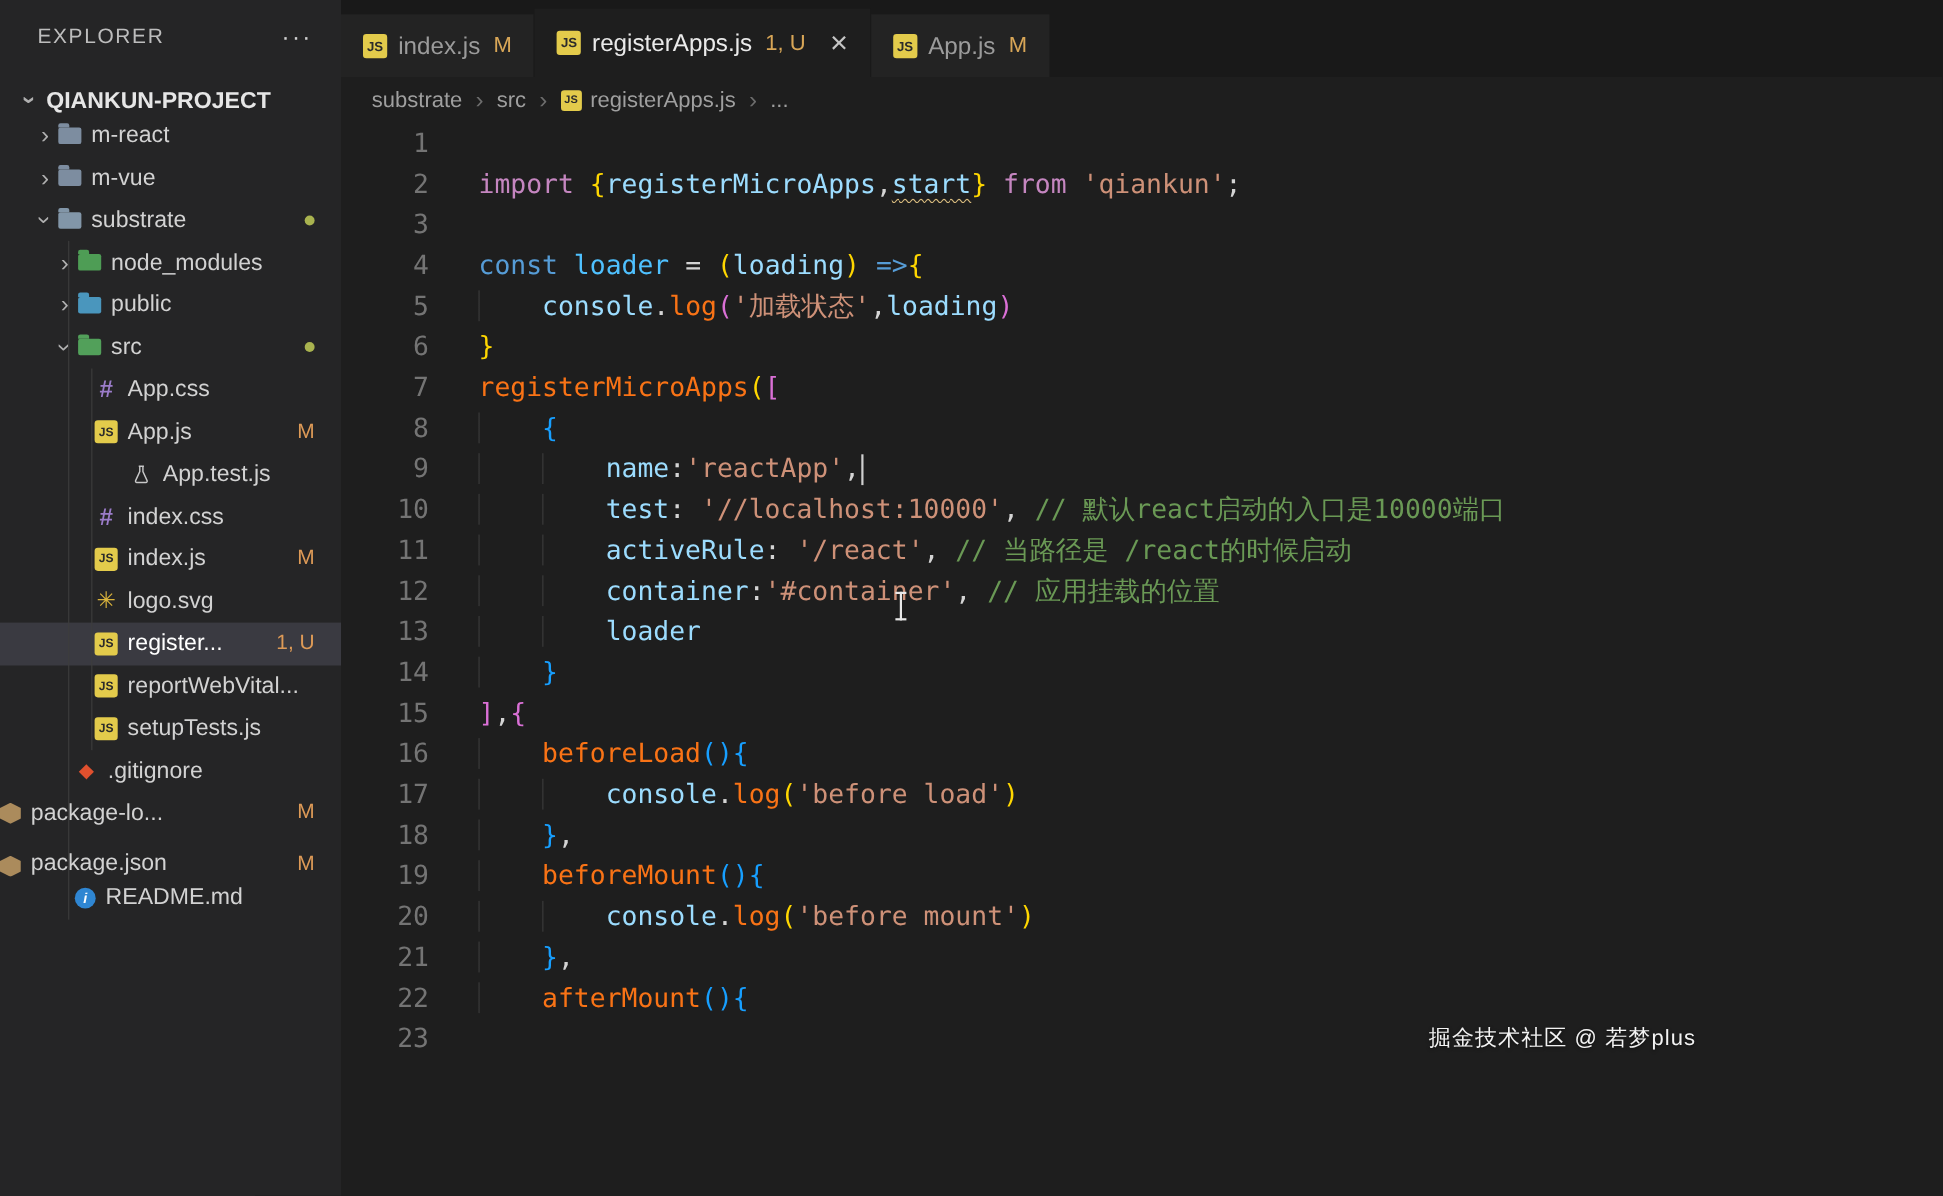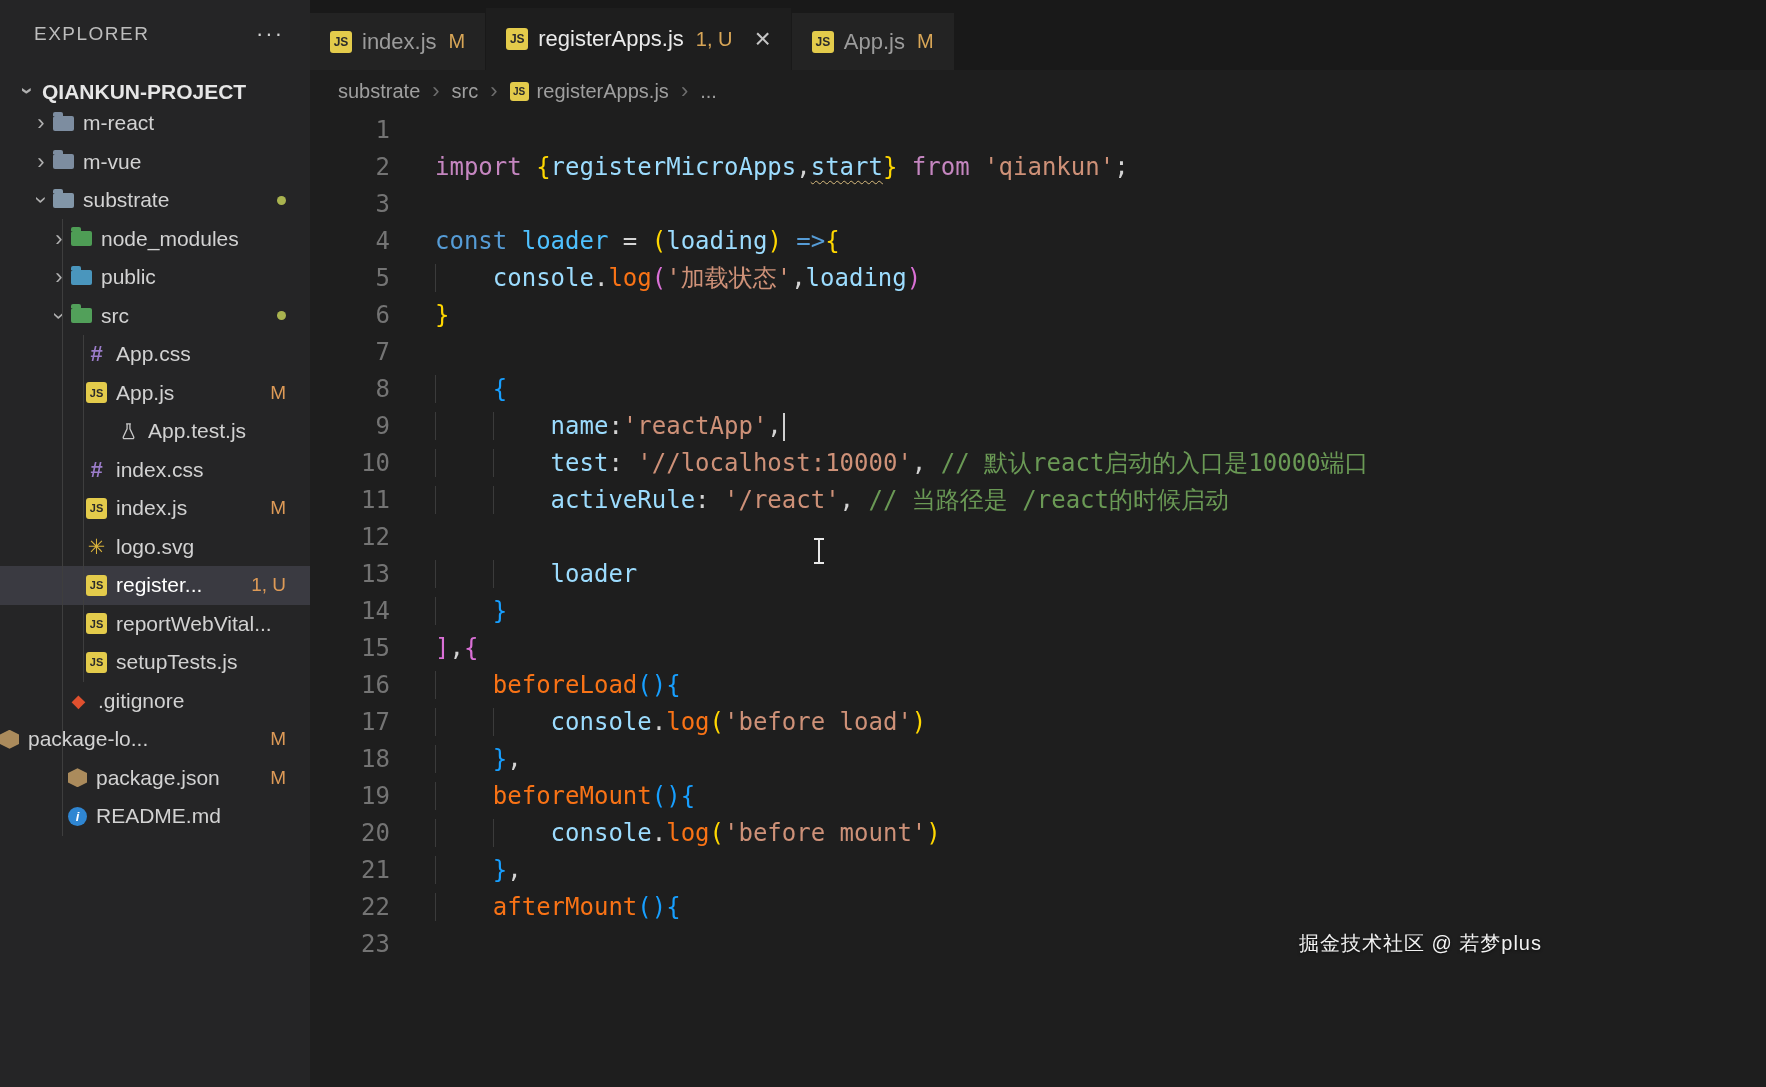--- a/index.html
+++ b/index.html
@@ -177,21 +177,21 @@
           <span class="tree-label">.gitignore</span>
           <span class="row-right"></span>
         </div>
         <div class="tree-row" style="">
           <span class="icon icon-npm"></span>
           <span class="tree-label">package-lo...</span>
           <span class="row-right">
             <span class="badge">M</span>
           </span>
         </div>
-        <div class="tree-row" style="padding-left: 68px;">
+        <div class="tree-row" style=" align-items: flex-end;">
           <span class="icon icon-npm"></span>
           <span class="tree-label">package.json</span>
           <span class="row-right">
             <span class="badge">M</span>
           </span>
         </div>
         <div class="tree-row" style="padding-left: 68px;">
           <span class="icon icon-info">i</span>
           <span class="tree-label">README.md</span>
           <span class="row-right"></span>
@@ -238,26 +238,26 @@
           <span>...</span>
         </span>
       </div>
     <div class="editor" id="editor">
         <div class="code-line"><span class="ln">1</span><span class="code"></span></div>
         <div class="code-line"><span class="ln">2</span><span class="code"><span class="kw1">import</span><span class="pun"> </span><span class="b1">{</span><span class="vr">registerMicroApps</span><span class="pun">,</span><span class="vr warn">start</span><span class="b1">}</span><span class="pun"> </span><span class="kw1">from</span><span class="pun"> </span><span class="str">'qiankun'</span><span class="pun">;</span></span></div>
         <div class="code-line"><span class="ln">3</span><span class="code"></span></div>
         <div class="code-line"><span class="ln">4</span><span class="code"><span class="kw2">const</span><span class="pun"> </span><span class="decl">loader</span><span class="pun"> = </span><span class="b1">(</span><span class="vr">loading</span><span class="b1">)</span><span class="pun"> </span><span class="kw2">=&gt;</span><span class="b1">{</span></span></div>
         <div class="code-line"><span class="ln">5</span><span class="code"><span class="ind">    </span><span class="vr">console</span><span class="pun">.</span><span class="fn">log</span><span class="b2">(</span><span class="str">'加载状态'</span><span class="pun">,</span><span class="vr">loading</span><span class="b2">)</span></span></div>
         <div class="code-line"><span class="ln">6</span><span class="code"><span class="b1">}</span></span></div>
-        <div class="code-line"><span class="ln">7</span></div>
+        <div class="code-line"><span class="ln">7</span><span class="code"><span class="fn">registerMicroApps</span><span class="b1">(</span><span class="b2">[</span></span></div>
         <div class="code-line"><span class="ln">8</span><span class="code"><span class="ind">    </span><span class="b3">{</span></span></div>
         <div class="code-line"><span class="ln">9</span><span class="code"><span class="ind">    </span><span class="ind">    </span><span class="vr">name</span><span class="pun">:</span><span class="str">'reactApp'</span><span class="pun">,</span><span class="cursor"></span></span></div>
         <div class="code-line"><span class="ln">10</span><span class="code"><span class="ind">    </span><span class="ind">    </span><span class="vr">test</span><span class="pun">: </span><span class="str">'//localhost:10000'</span><span class="pun">, </span><span class="cmt">// 默认react启动的入口是10000端口</span></span></div>
         <div class="code-line"><span class="ln">11</span><span class="code"><span class="ind">    </span><span class="ind">    </span><span class="vr">activeRule</span><span class="pun">: </span><span class="str">'/react'</span><span class="pun">, </span><span class="cmt">// 当路径是 /react的时候启动</span></span></div>
-        <div class="code-line"><span class="ln">12</span></div>
+        <div class="code-line"><span class="ln">12</span><span class="code"><span class="ind">    </span><span class="ind">    </span><span class="vr">container</span><span class="pun">:</span><span class="str">'#container'</span><span class="pun">, </span><span class="cmt">// 应用挂载的位置</span></span></div>
         <div class="code-line"><span class="ln">13</span><span class="code"><span class="ind">    </span><span class="ind">    </span><span class="vr">loader</span></span></div>
         <div class="code-line"><span class="ln">14</span><span class="code"><span class="ind">    </span><span class="b3">}</span></span></div>
         <div class="code-line"><span class="ln">15</span><span class="code"><span class="b2">]</span><span class="pun">,</span><span class="b2">{</span></span></div>
         <div class="code-line"><span class="ln">16</span><span class="code"><span class="ind">    </span><span class="fn">beforeLoad</span><span class="b3">(</span><span class="b3">)</span><span class="b3">{</span></span></div>
         <div class="code-line"><span class="ln">17</span><span class="code"><span class="ind">    </span><span class="ind">    </span><span class="vr">console</span><span class="pun">.</span><span class="fn">log</span><span class="b1">(</span><span class="str">'before load'</span><span class="b1">)</span></span></div>
         <div class="code-line"><span class="ln">18</span><span class="code"><span class="ind">    </span><span class="b3">}</span><span class="pun">,</span></span></div>
         <div class="code-line"><span class="ln">19</span><span class="code"><span class="ind">    </span><span class="fn">beforeMount</span><span class="b3">(</span><span class="b3">)</span><span class="b3">{</span></span></div>
         <div class="code-line"><span class="ln">20</span><span class="code"><span class="ind">    </span><span class="ind">    </span><span class="vr">console</span><span class="pun">.</span><span class="fn">log</span><span class="b1">(</span><span class="str">'before mount'</span><span class="b1">)</span></span></div>
         <div class="code-line"><span class="ln">21</span><span class="code"><span class="ind">    </span><span class="b3">}</span><span class="pun">,</span></span></div>
         <div class="code-line"><span class="ln">22</span><span class="code"><span class="ind">    </span><span class="fn">afterMount</span><span class="b3">(</span><span class="b3">)</span><span class="b3">{</span></span></div>

